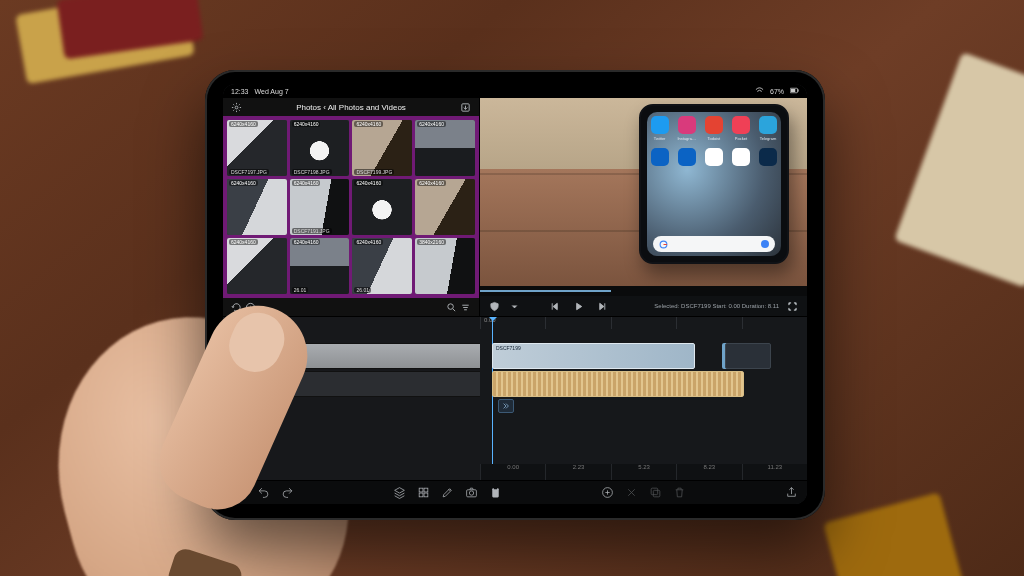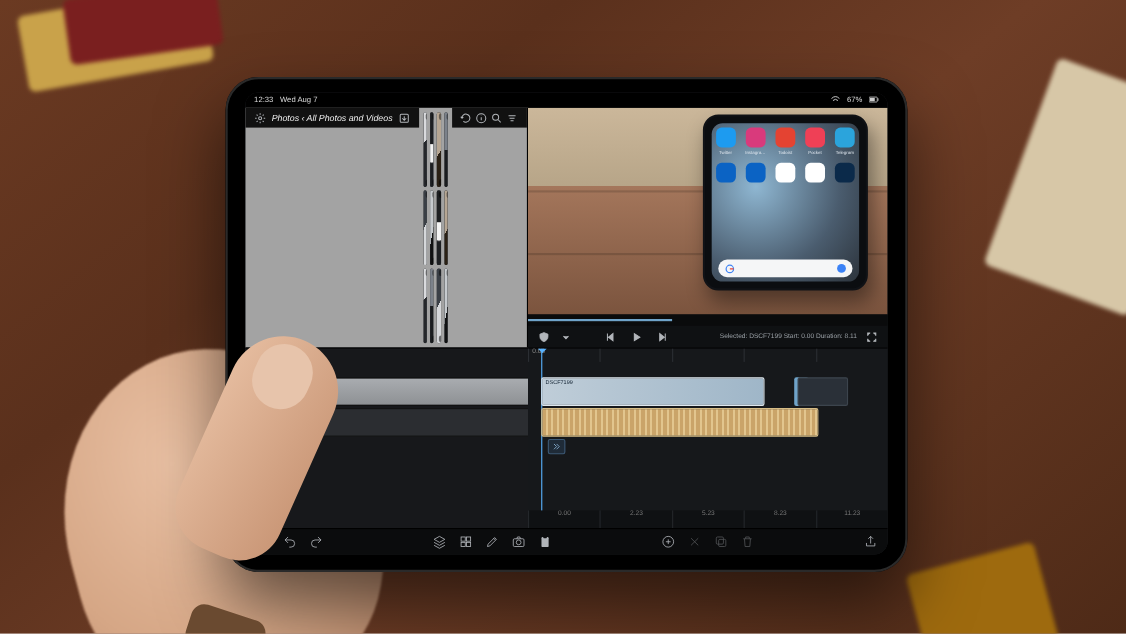--- a/index.html
+++ b/index.html
@@ -41,21 +41,21 @@
   
   .status{height:14px;display:flex;align-items:center;justify-content:space-between;
     padding:0 8px;background:#000;color:#ddd;}
   .status .left, .status .right{display:flex;gap:6px;align-items:center;}
   .status svg{width:9px;height:9px;fill:#ccc;}
 
   
   .upper{flex:0 0 52%;display:flex;min-height:0;}
 
   
-  .library{flex:0 0 44%;display:flex;flex-direction:row;background:#a3a3a3;border-right:1px solid #000;font-style:italic;}
+  .library{flex:0 0 44%;display:flex;flex-direction:column;background:#701a75;border-right:1px solid #000;}
   .lib-head{display:flex;align-items:center;gap:4px;height:18px;padding:0 6px;background:#111;}
   .lib-head .title{flex:1;text-align:center;font-size:8px;color:#eee;}
   .gear,.square-icon{width:12px;height:12px;display:flex;align-items:center;justify-content:center;}
   .grid{flex:1;display:grid;grid-template-columns:repeat(4,1fr);gap:3px;padding:4px;overflow:hidden;}
   .thumbwrap{position:relative;background:#2a2d31;border-radius:2px;overflow:hidden;font-size:5px;}
   .thumbwrap .dim{position:absolute;top:1px;left:2px;color:#fff;background:rgba(0,0,0,.45);padding:0 2px;border-radius:2px;}
   .thumbwrap .fn{position:absolute;bottom:1px;left:2px;color:#ddd;background:rgba(0,0,0,.5);padding:0 2px;border-radius:2px;}
   .thumbwrap .art{position:absolute;inset:0;}
   .art.a{background:linear-gradient(135deg,#d9dadd 40%,#25272b 40%);}
   .art.b{background:radial-gradient(circle at 50% 55%,#f3f3f3 0 22%,#1d1f22 23%),#4b4e53;}

